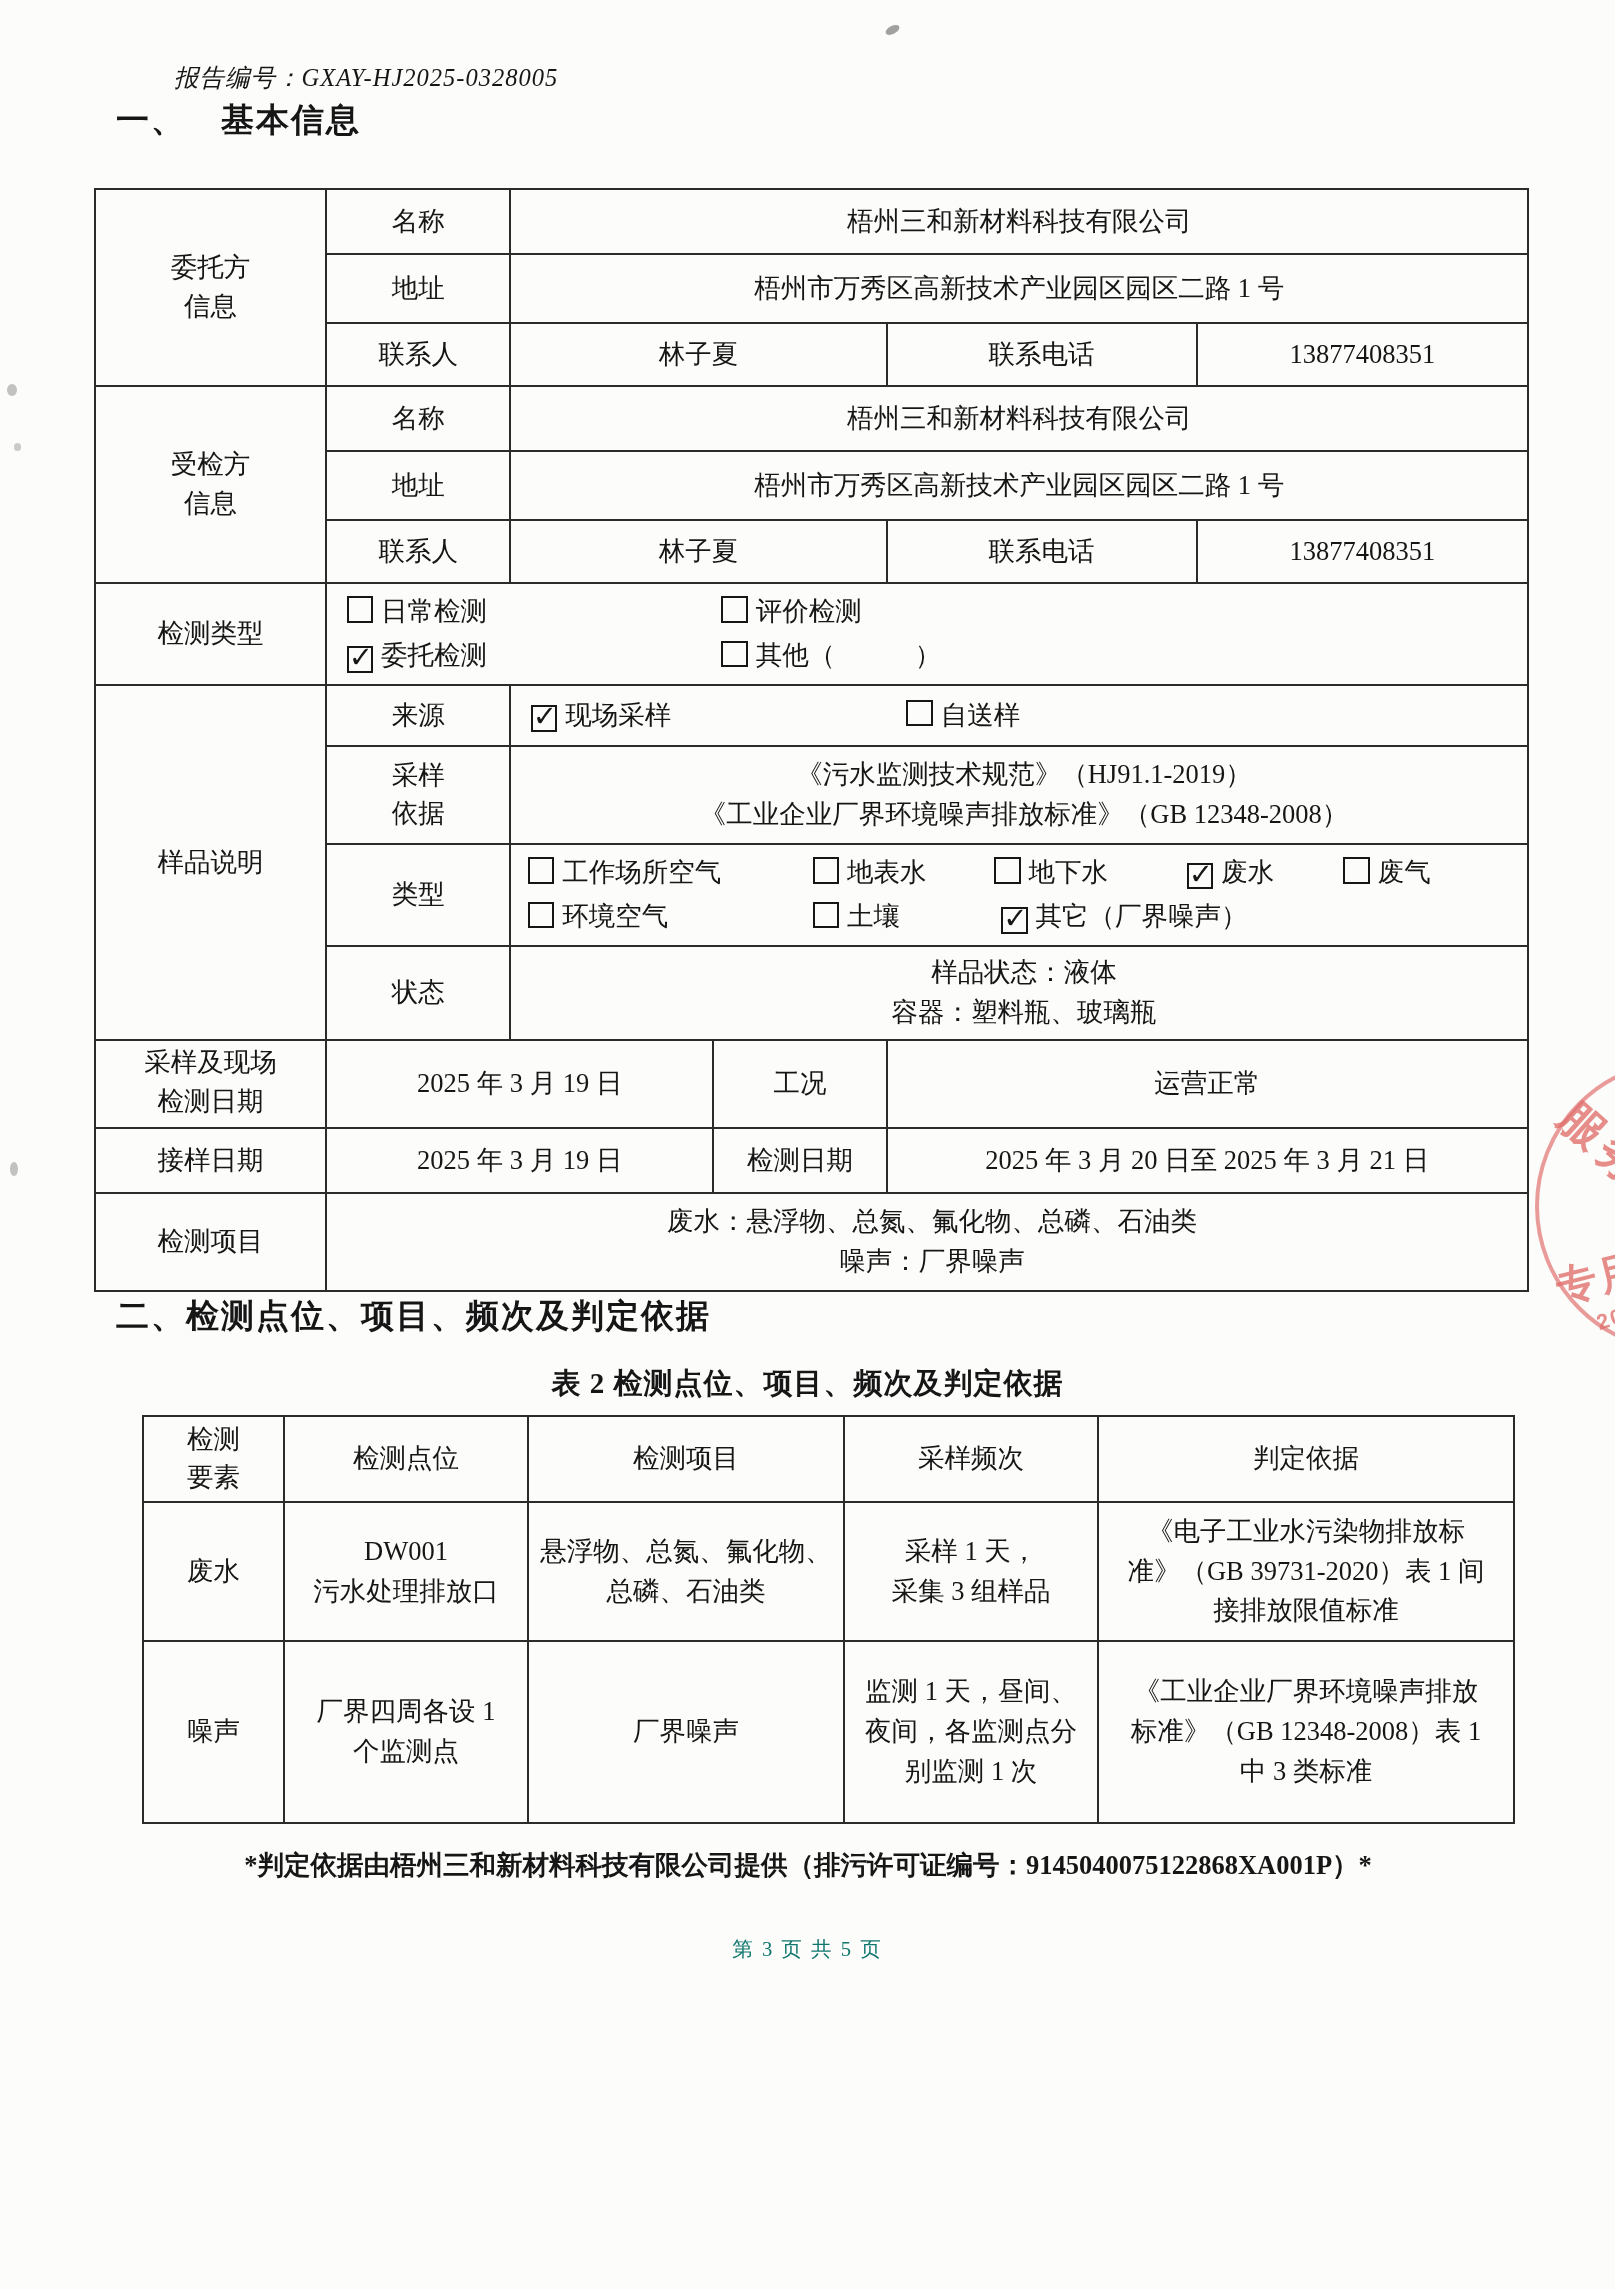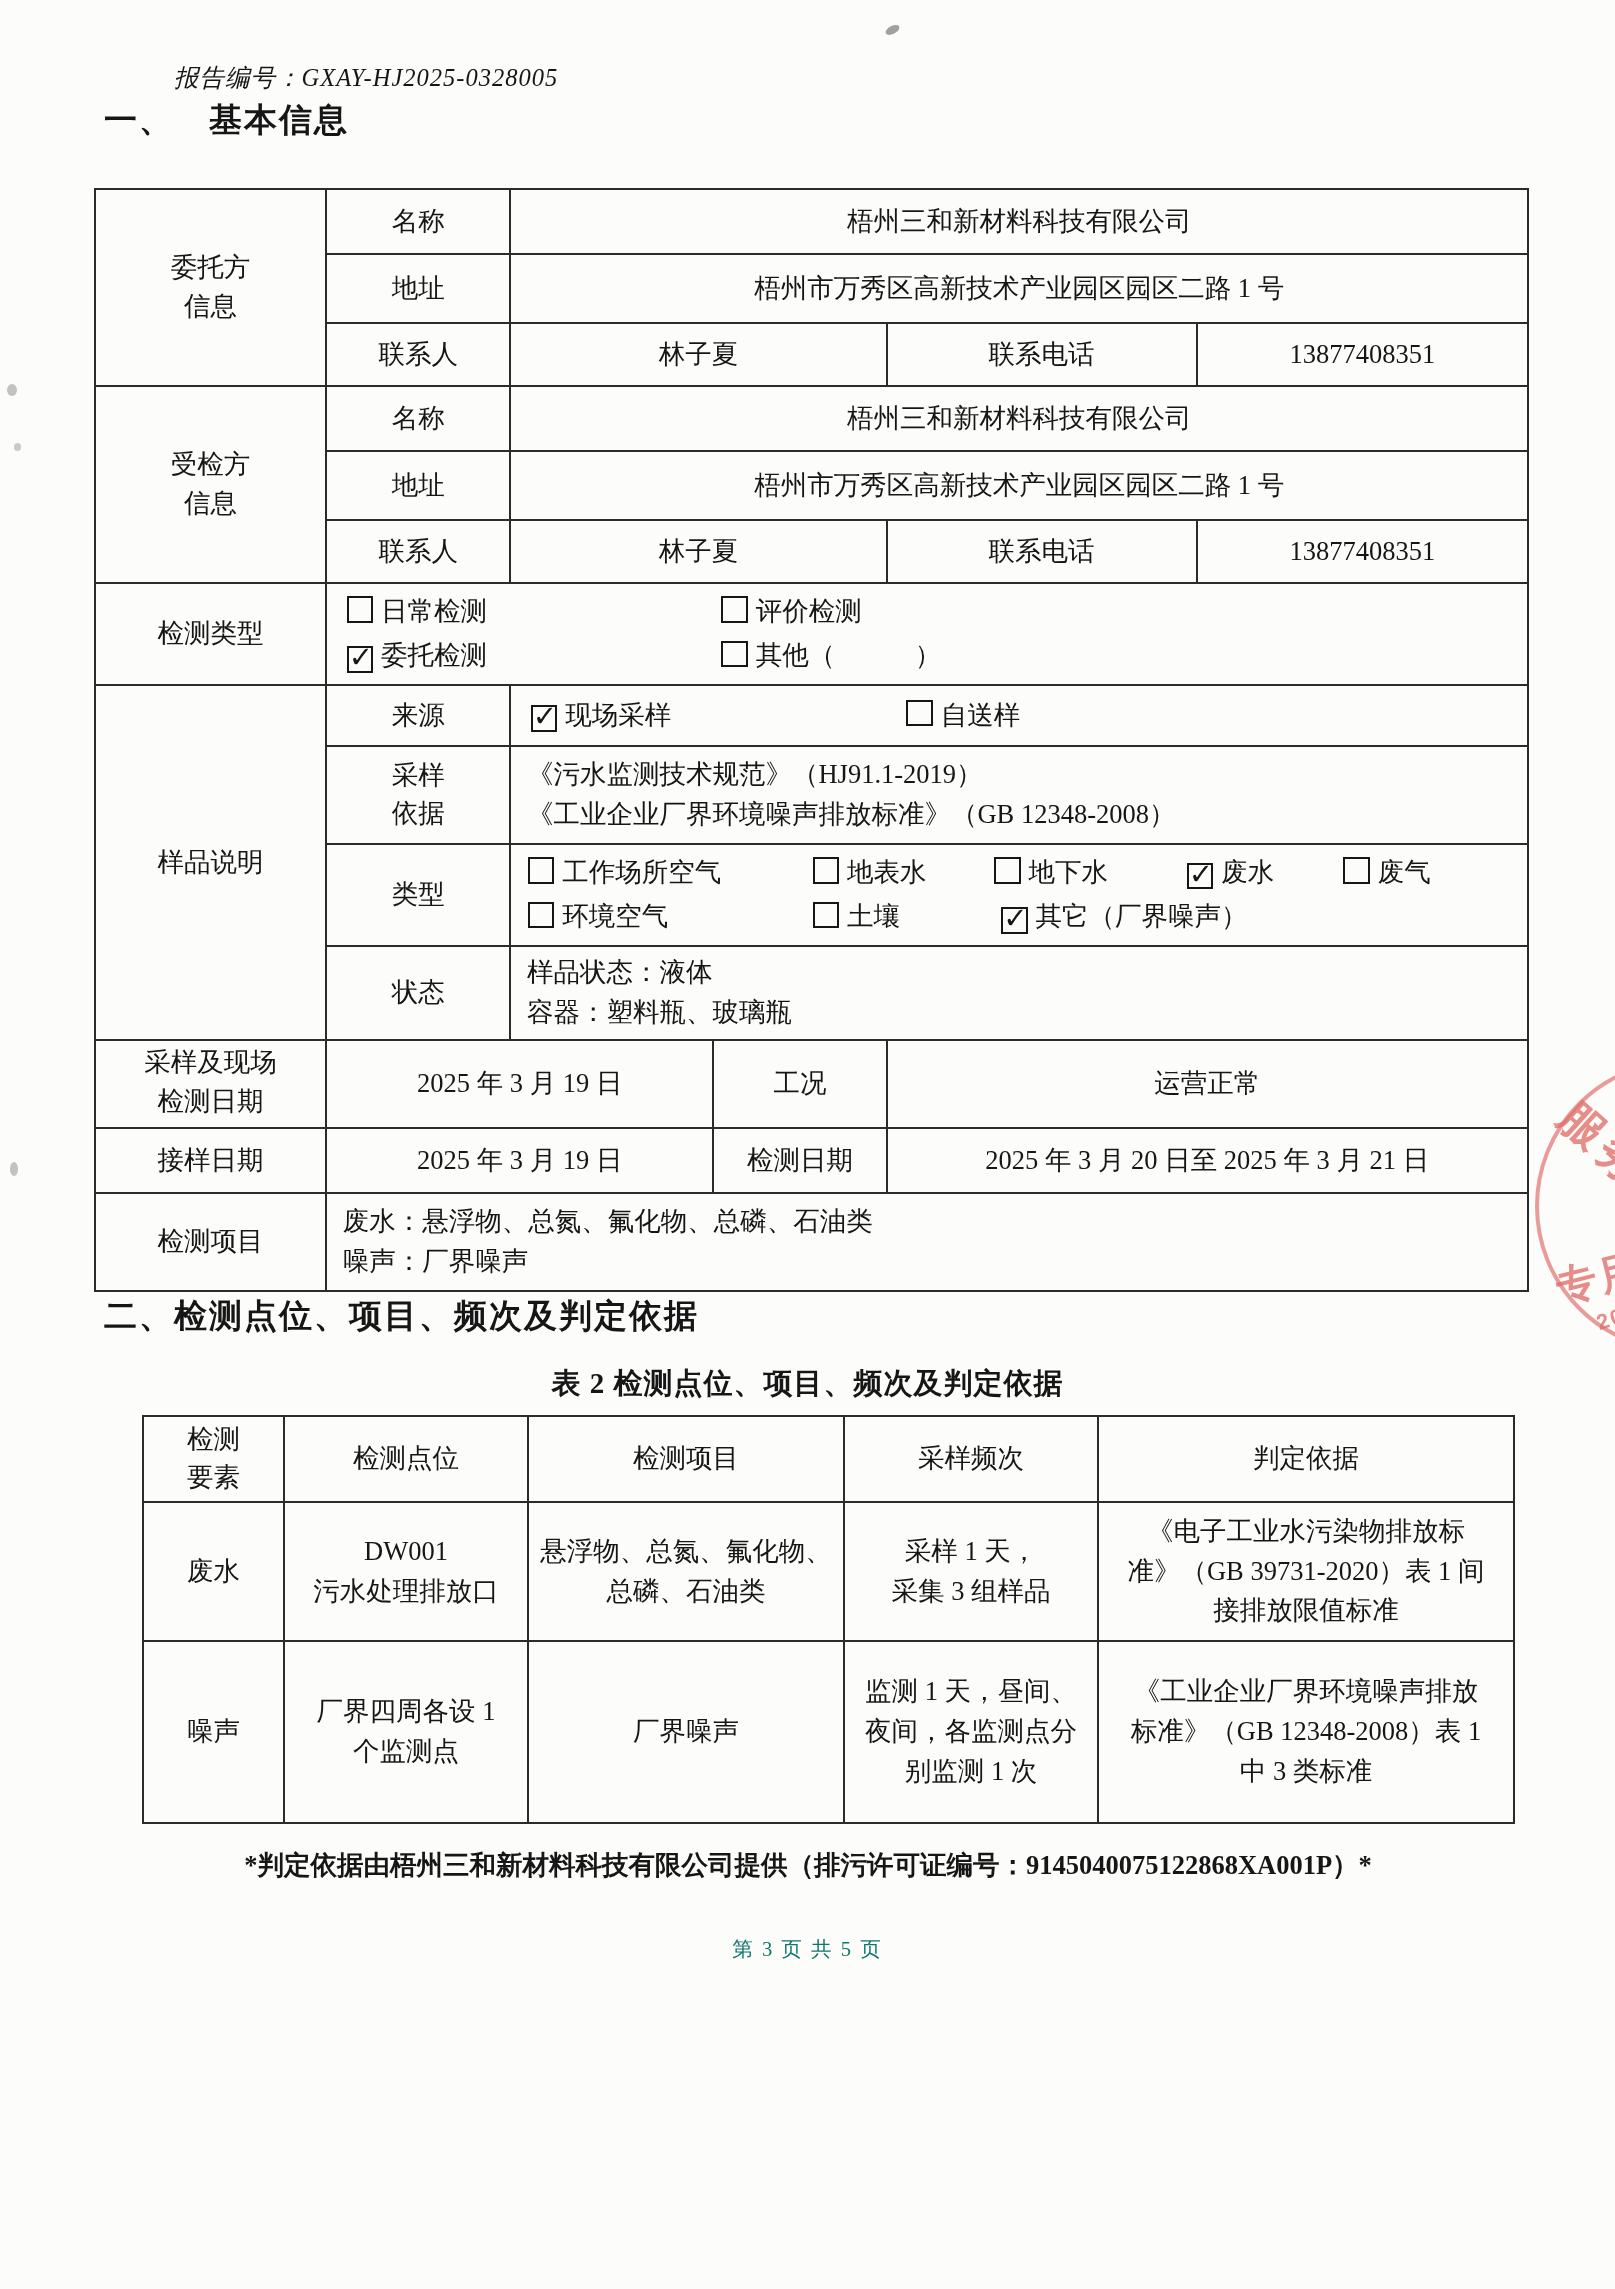--- a/index.html
+++ b/index.html
@@ -1,31 +1,31 @@
 <!DOCTYPE html>
 <html><head>
 <meta charset="utf-8">
 <style>
   html,body{margin:0;padding:0;background:#e8e8e8;}
   #page{position:relative;width:1615px;height:2290px;background:#fcfcfa;overflow:hidden;
         font-family:"Liberation Serif","DejaVu Serif",serif;color:#161616;}
   .abs{position:absolute;}
-  .h1{font-size:33px;font-weight:700;letter-spacing:2px;}
+  .h1{font-size:33px;font-weight:700;letter-spacing:2px;margin-left:12px;}
   .caption{width:1615px;text-align:center;font-size:29px;font-weight:700;letter-spacing:1px;}
   #report-line{left:174px;top:61px;font-size:24.5px;letter-spacing:1px;font-style:italic;}
   #sec1{left:104px;top:98px;}
   #cap1{left:0;top:147px;}
   #sec2{left:104px;top:1294px;}
   #cap2{left:0;top:1364px;}
   table{border-collapse:collapse;table-layout:fixed;border:2.9px solid #2b2b2b;}
   td{border:2px solid #2b2b2b;font-size:26.5px;line-height:1.5;vertical-align:middle;
      padding:2.9px 5.9px;overflow:hidden;}
   tr.thick td{border-top-width:2.9px;}
   .c{text-align:center;}
-  .l{text-align:left;padding-left:15.7px;}
+  .l{text-align:center;padding-left:15.7px;}
   .pre{white-space:pre-line;}
   .wrap2{display:inline-block;width:2.3em;line-height:1.45;}
   .wrap3{display:inline-block;width:3.3em;line-height:1.45;}
   .wrap5{display:inline-block;width:5.5em;line-height:1.45;font-family:Liberation Mono, monospace;}
   #t1{left:94px;top:188px;width:1435px;}
   #t2{left:142px;top:1415px;width:1370px;}
   .cbcell{padding-left:19.6px;border-radius:27px;}
   .cbline{margin:4.9px 0;white-space:nowrap;}
   .cbitem{display:inline-block;white-space:nowrap;}
   .cb{display:inline-block;width:22.5px;height:22.5px;border:2px solid #161616;margin-right:7.8px;

